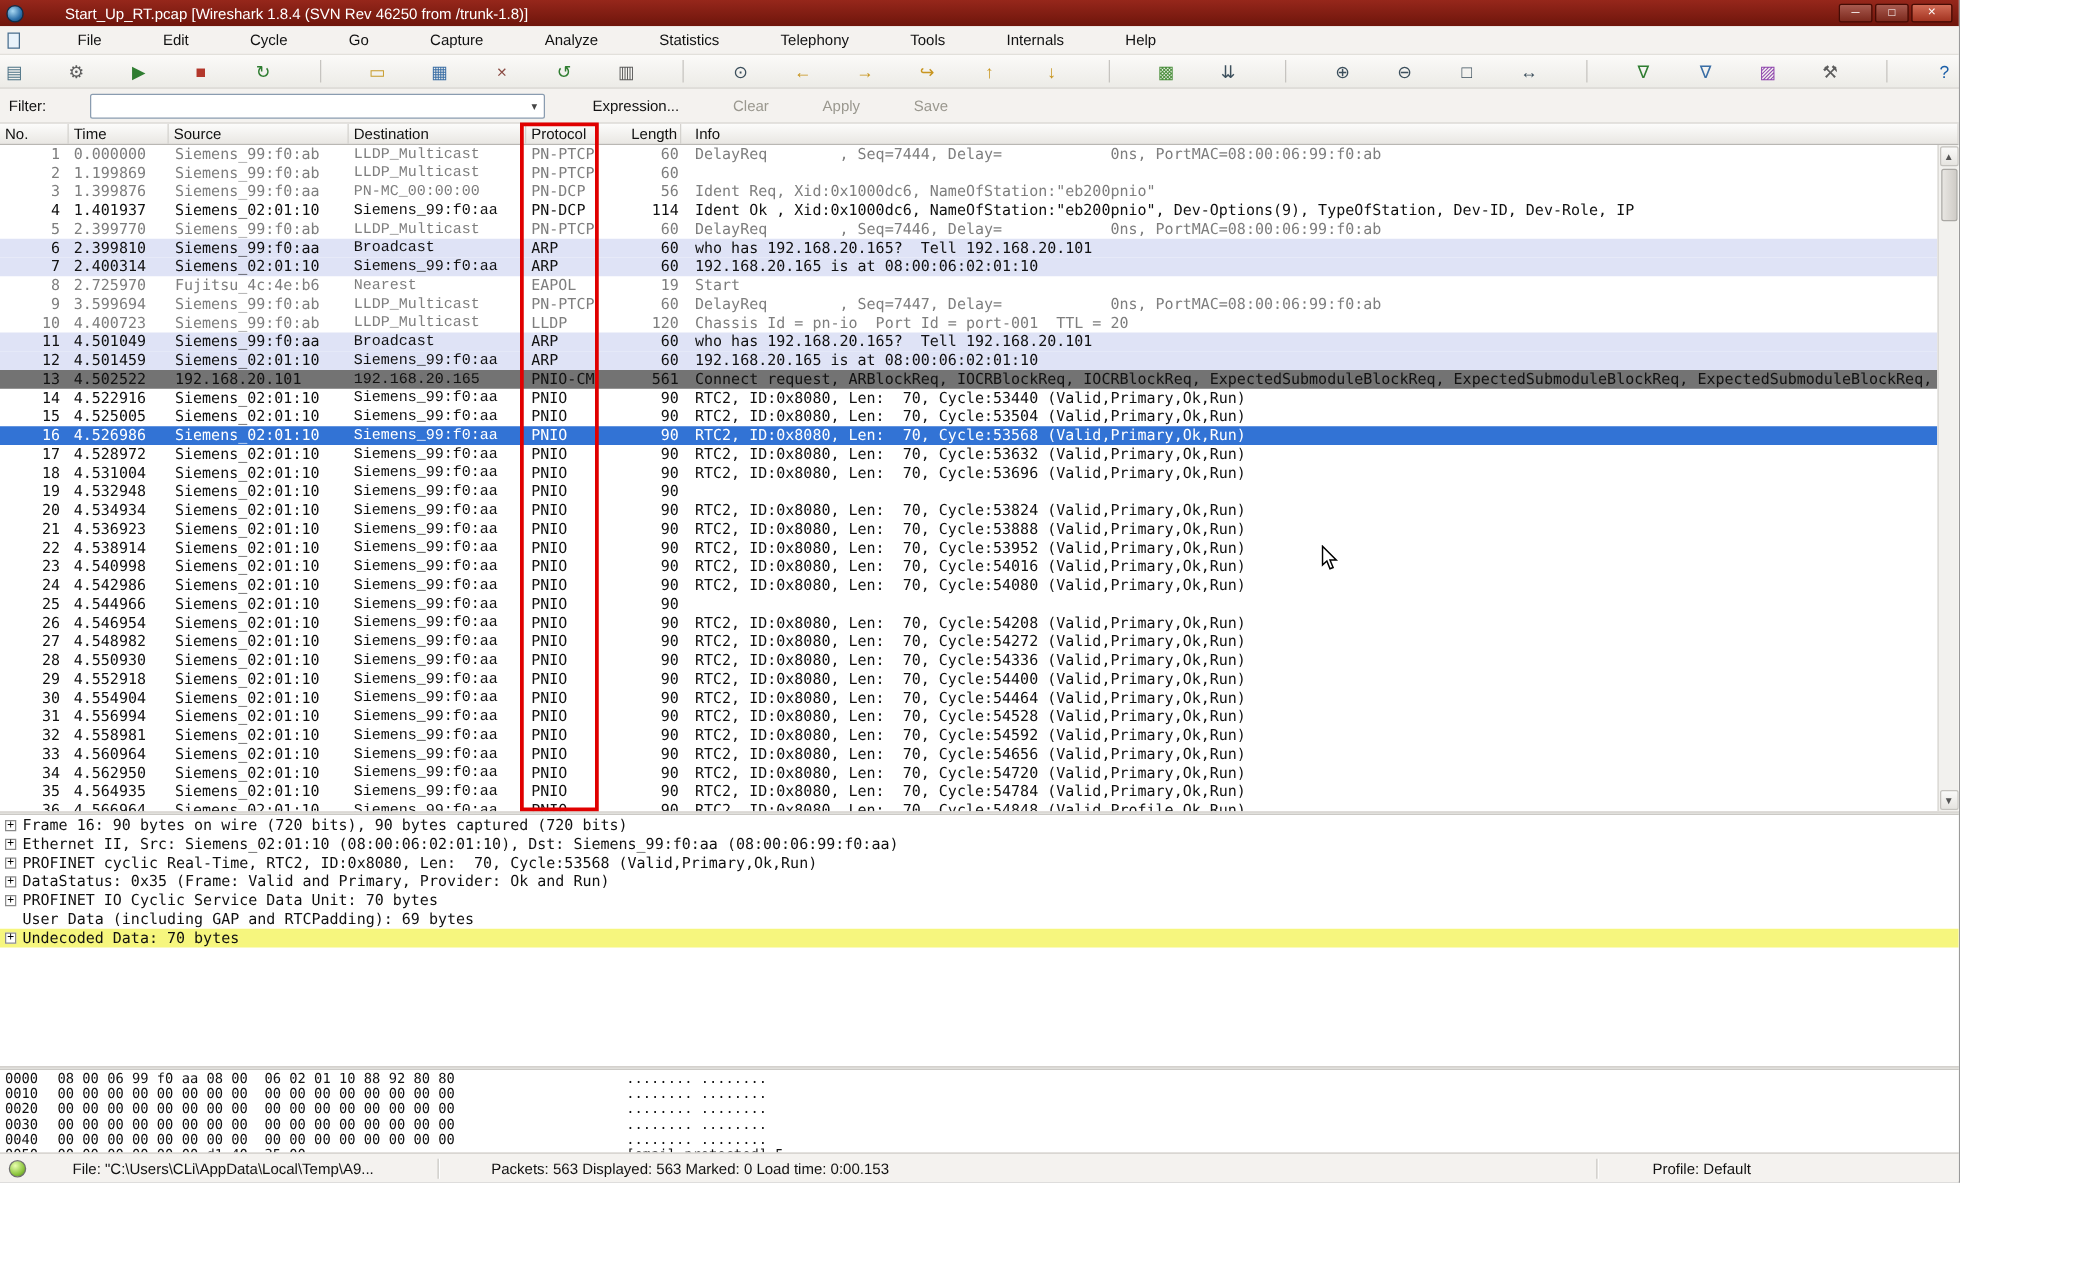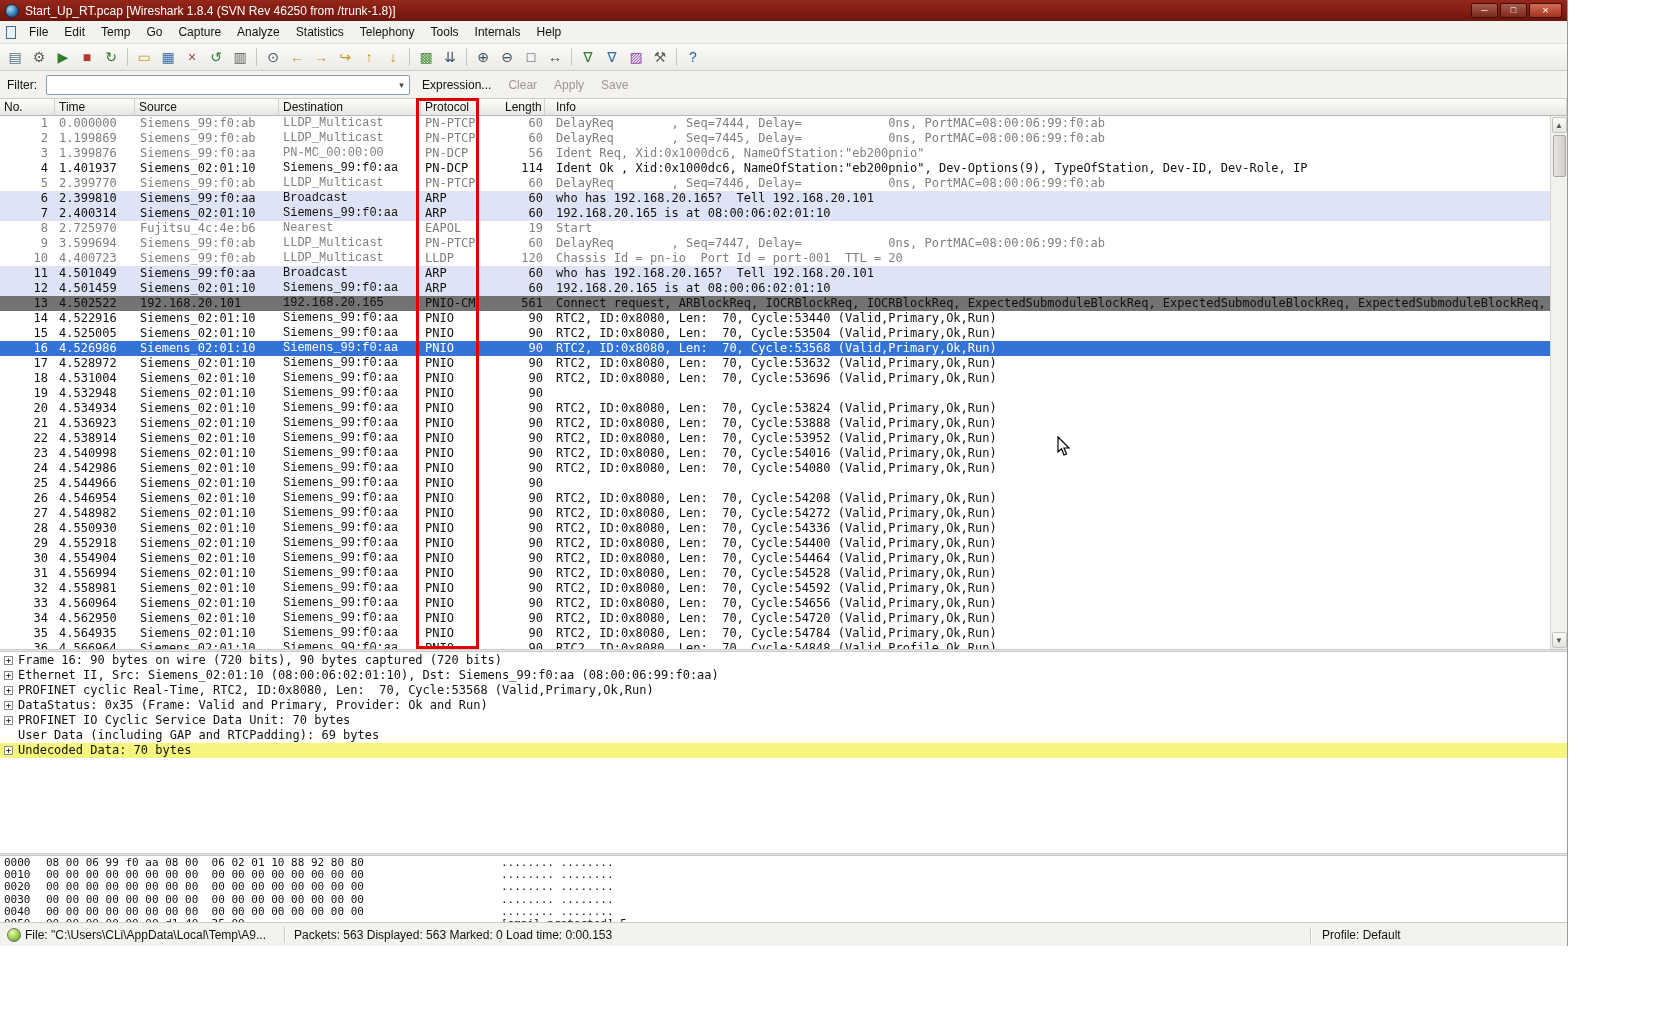--- a/index.html
+++ b/index.html
@@ -5,21 +5,21 @@
   * { margin:0; padding:0; box-sizing:border-box; }
   body {
     width:1680px; height:1010px; background:#ffffff; position:relative; overflow:hidden;
     font-family:"Liberation Sans", sans-serif; font-size:12px; color:#111;
   }
   #window {
     position:absolute; left:0; top:0; width:1568px; height:946px;
     display:flex; flex-direction:column; background:#f4f2ef;
     border-right:1px solid #9a9a9a; border-bottom:1px solid #9a9a9a;
   }
-  #window > * { flex:none; }
+  #window > * { flex:none;gap:33px; }
 
   
   .titlebar {
     height:21px; background:linear-gradient(#96271b,#6e150b);
     display:flex; align-items:center; gap:6px; padding:0 5px; color:#fff;
   }
   .app-icon {
     width:14px; height:14px; border-radius:50%;
     background:radial-gradient(circle at 35% 32%, #a8d8f2, #2a6ea8 62%, #123a5e);
     border:1px solid #0e2d49;
@@ -177,21 +177,21 @@
       <span class="win-btn">─</span>
       <span class="win-btn">□</span>
       <span class="win-btn close">×</span>
     </span>
   </div>
 
   <div class="menubar" id="menubar-items">
     <span class="menu-doc-icon"></span>
   <span class="menu-item">File</span>
       <span class="menu-item">Edit</span>
-      <span class="menu-item">Temp</span>
+      <span class="menu-item">Cycle</span>
       <span class="menu-item">Go</span>
       <span class="menu-item">Capture</span>
       <span class="menu-item">Analyze</span>
       <span class="menu-item">Statistics</span>
       <span class="menu-item">Telephony</span>
       <span class="menu-item">Tools</span>
       <span class="menu-item">Internals</span>
       <span class="menu-item">Help</span>
     </div>
 
@@ -248,21 +248,21 @@
         <span class="hc hc-no">No.</span>
         <span class="hc hc-time">Time</span>
         <span class="hc hc-src">Source</span>
         <span class="hc hc-dst">Destination</span>
         <span class="hc hc-proto">Protocol</span>
         <span class="hc hc-len">Length</span>
         <span class="hc hc-info">Info</span>
       </div>
     <div class="rows" id="rows">
         <div class="prow muted"><span class="c c-no">1</span><span class="c c-time">0.000000</span><span class="c c-src">Siemens_99:f0:ab</span><span class="c c-dst">LLDP_Multicast</span><span class="c c-proto">PN-PTCP</span><span class="c c-len">60</span><span class="c c-info">DelayReq        , Seq=7444, Delay=            0ns, PortMAC=08:00:06:99:f0:ab</span></div>
-        <div class="prow muted"><span class="c c-no">2</span><span class="c c-time">1.199869</span><span class="c c-src">Siemens_99:f0:ab</span><span class="c c-dst">LLDP_Multicast</span><span class="c c-proto">PN-PTCP</span><span class="c c-len">60</span><span class="c c-info">DelayReq        , Seq=7445, Delay=            0ns, PortMAC=08:00:06:99:f0:ab</span></div>
+        <div class="prow muted"><span class="c c-no">2</span><span class="c c-time">1.199869</span><span class="c c-src">Siemens_99:f0:ab</span><span class="c c-dst">LLDP_Multicast</span><span class="c c-proto">PN-PTCP</span><span class="c c-len">60</span></div>
         <div class="prow muted"><span class="c c-no">3</span><span class="c c-time">1.399876</span><span class="c c-src">Siemens_99:f0:aa</span><span class="c c-dst">PN-MC_00:00:00</span><span class="c c-proto">PN-DCP</span><span class="c c-len">56</span><span class="c c-info">Ident Req, Xid:0x1000dc6, NameOfStation:"eb200pnio"</span></div>
         <div class="prow"><span class="c c-no">4</span><span class="c c-time">1.401937</span><span class="c c-src">Siemens_02:01:10</span><span class="c c-dst">Siemens_99:f0:aa</span><span class="c c-proto">PN-DCP</span><span class="c c-len">114</span><span class="c c-info">Ident Ok , Xid:0x1000dc6, NameOfStation:"eb200pnio", Dev-Options(9), TypeOfStation, Dev-ID, Dev-Role, IP</span></div>
         <div class="prow muted"><span class="c c-no">5</span><span class="c c-time">2.399770</span><span class="c c-src">Siemens_99:f0:ab</span><span class="c c-dst">LLDP_Multicast</span><span class="c c-proto">PN-PTCP</span><span class="c c-len">60</span><span class="c c-info">DelayReq        , Seq=7446, Delay=            0ns, PortMAC=08:00:06:99:f0:ab</span></div>
         <div class="prow arp"><span class="c c-no">6</span><span class="c c-time">2.399810</span><span class="c c-src">Siemens_99:f0:aa</span><span class="c c-dst">Broadcast</span><span class="c c-proto">ARP</span><span class="c c-len">60</span><span class="c c-info">who has 192.168.20.165?  Tell 192.168.20.101</span></div>
         <div class="prow arp"><span class="c c-no">7</span><span class="c c-time">2.400314</span><span class="c c-src">Siemens_02:01:10</span><span class="c c-dst">Siemens_99:f0:aa</span><span class="c c-proto">ARP</span><span class="c c-len">60</span><span class="c c-info">192.168.20.165 is at 08:00:06:02:01:10</span></div>
         <div class="prow muted"><span class="c c-no">8</span><span class="c c-time">2.725970</span><span class="c c-src">Fujitsu_4c:4e:b6</span><span class="c c-dst">Nearest</span><span class="c c-proto">EAPOL</span><span class="c c-len">19</span><span class="c c-info">Start</span></div>
         <div class="prow muted"><span class="c c-no">9</span><span class="c c-time">3.599694</span><span class="c c-src">Siemens_99:f0:ab</span><span class="c c-dst">LLDP_Multicast</span><span class="c c-proto">PN-PTCP</span><span class="c c-len">60</span><span class="c c-info">DelayReq        , Seq=7447, Delay=            0ns, PortMAC=08:00:06:99:f0:ab</span></div>
         <div class="prow muted"><span class="c c-no">10</span><span class="c c-time">4.400723</span><span class="c c-src">Siemens_99:f0:ab</span><span class="c c-dst">LLDP_Multicast</span><span class="c c-proto">LLDP</span><span class="c c-len">120</span><span class="c c-info">Chassis Id = pn-io  Port Id = port-001  TTL = 20</span></div>
         <div class="prow arp"><span class="c c-no">11</span><span class="c c-time">4.501049</span><span class="c c-src">Siemens_99:f0:aa</span><span class="c c-dst">Broadcast</span><span class="c c-proto">ARP</span><span class="c c-len">60</span><span class="c c-info">who has 192.168.20.165?  Tell 192.168.20.101</span></div>
         <div class="prow arp"><span class="c c-no">12</span><span class="c c-time">4.501459</span><span class="c c-src">Siemens_02:01:10</span><span class="c c-dst">Siemens_99:f0:aa</span><span class="c c-proto">ARP</span><span class="c c-len">60</span><span class="c c-info">192.168.20.165 is at 08:00:06:02:01:10</span></div>

